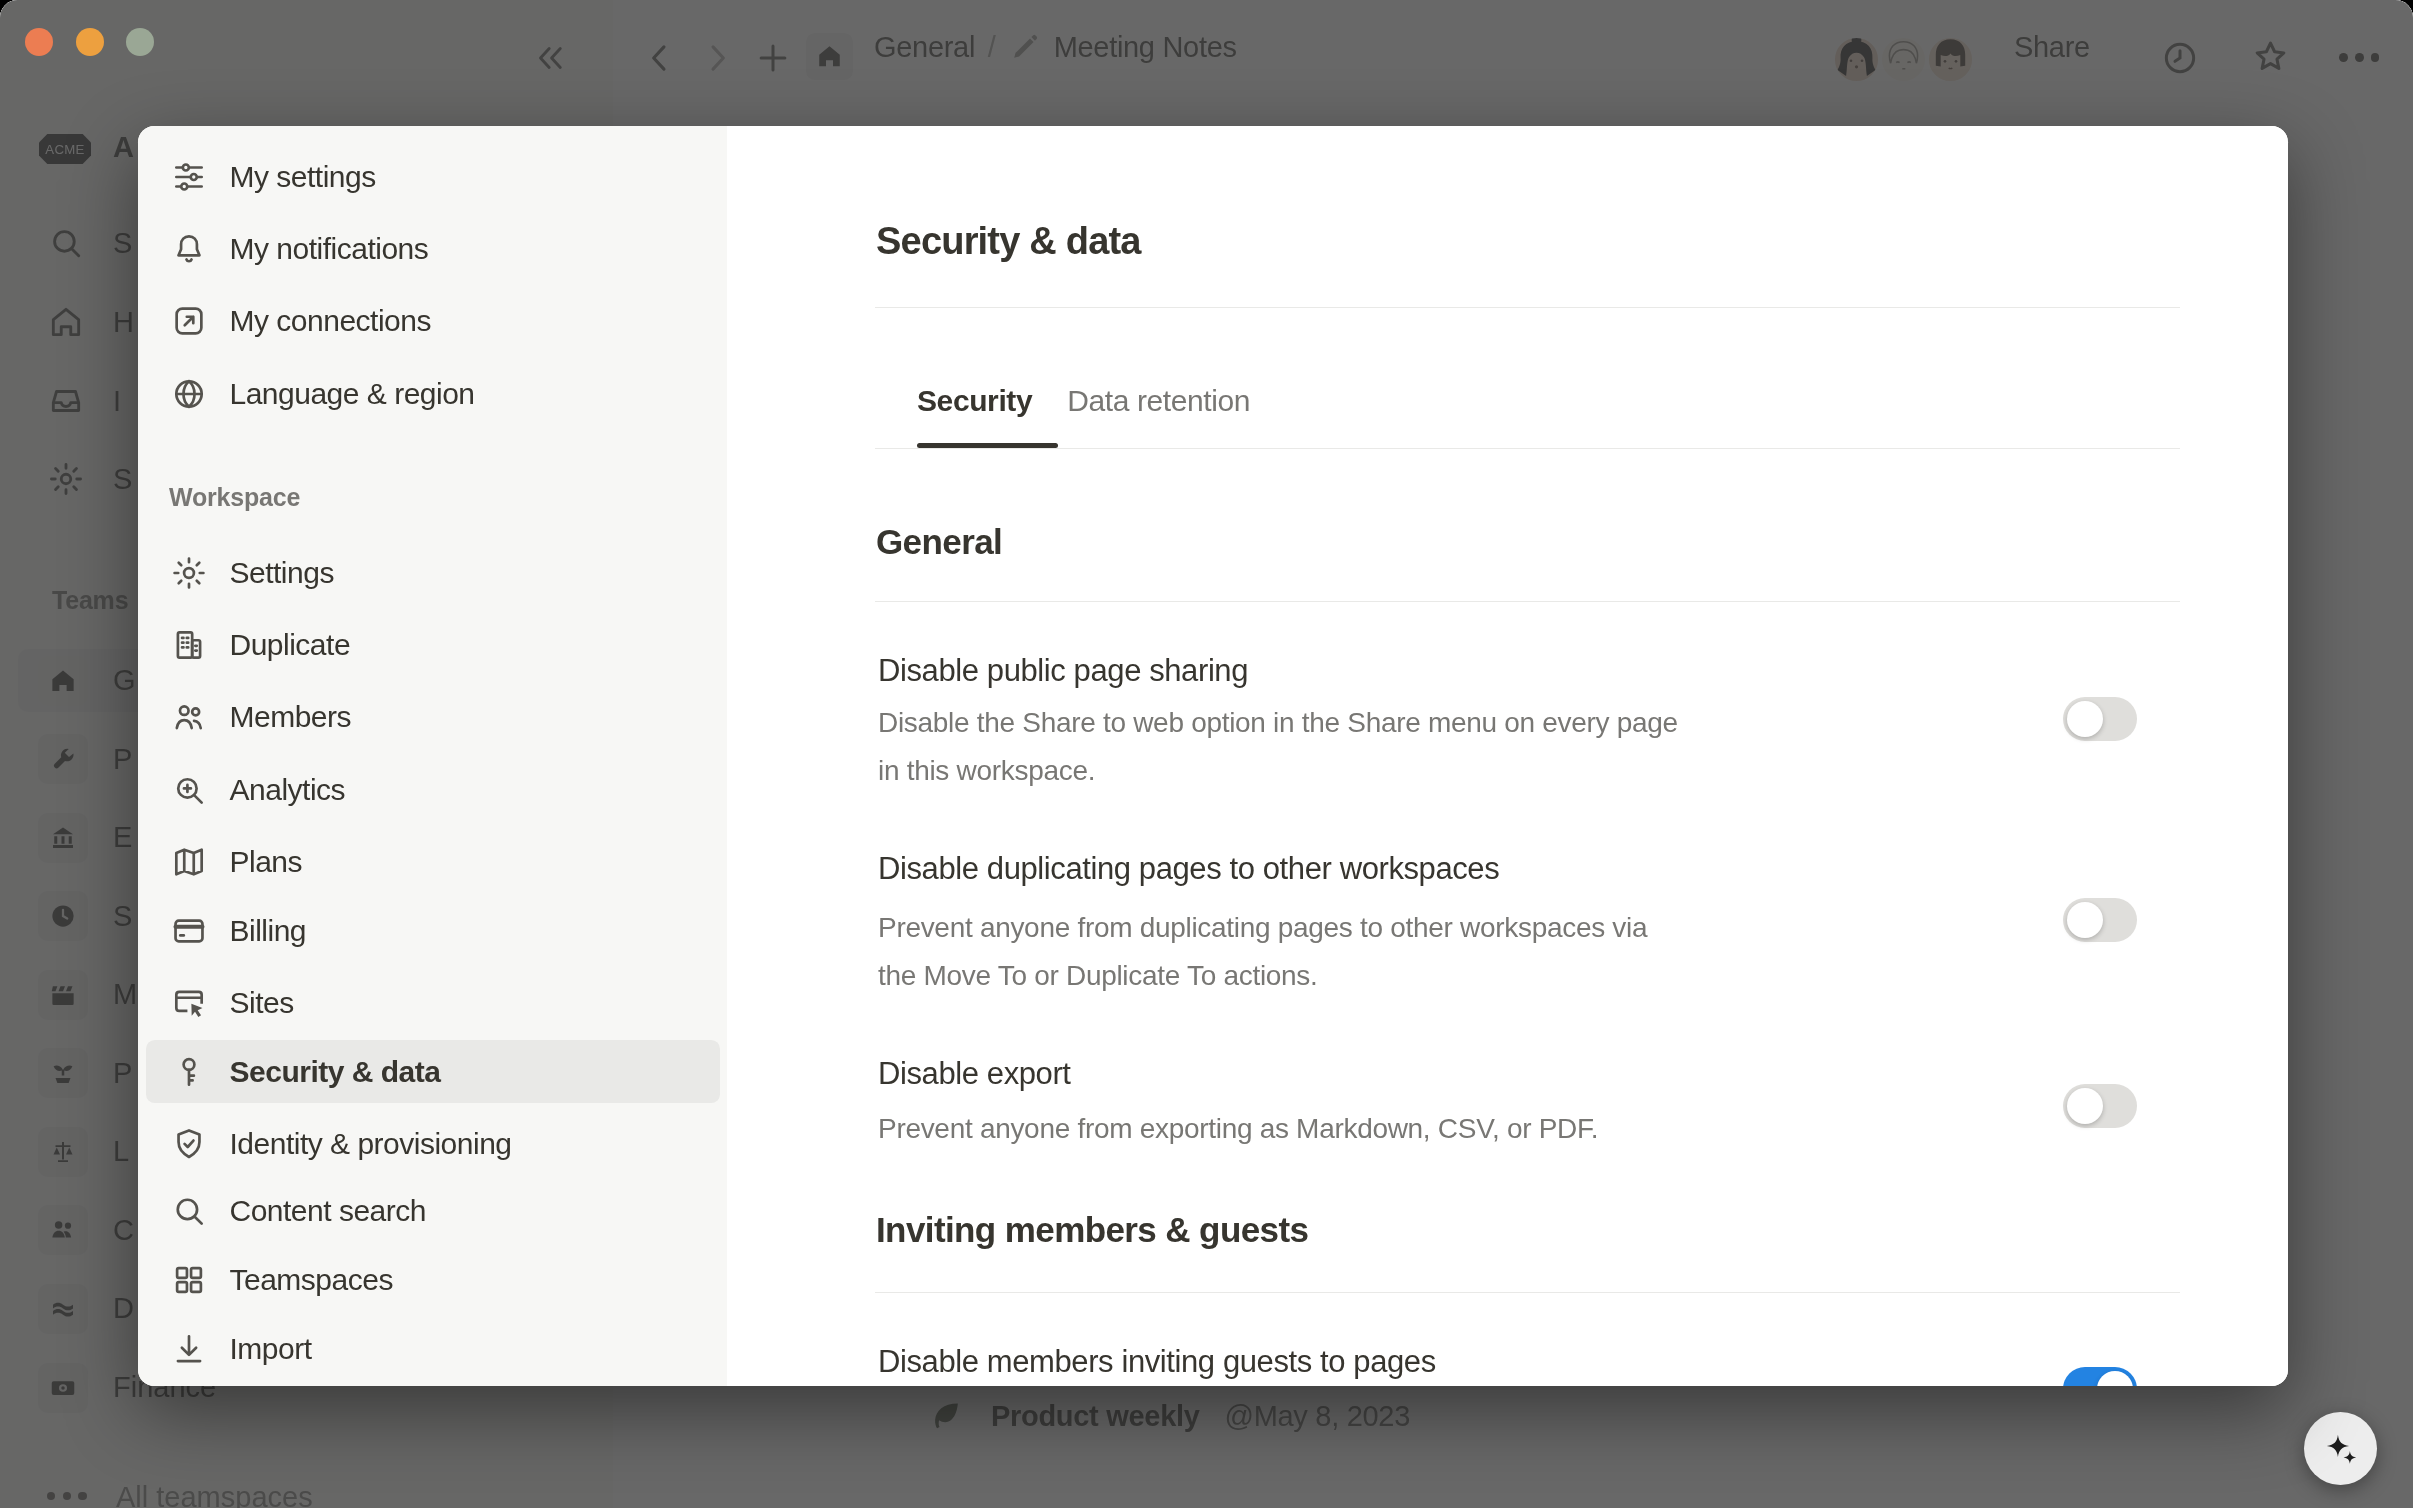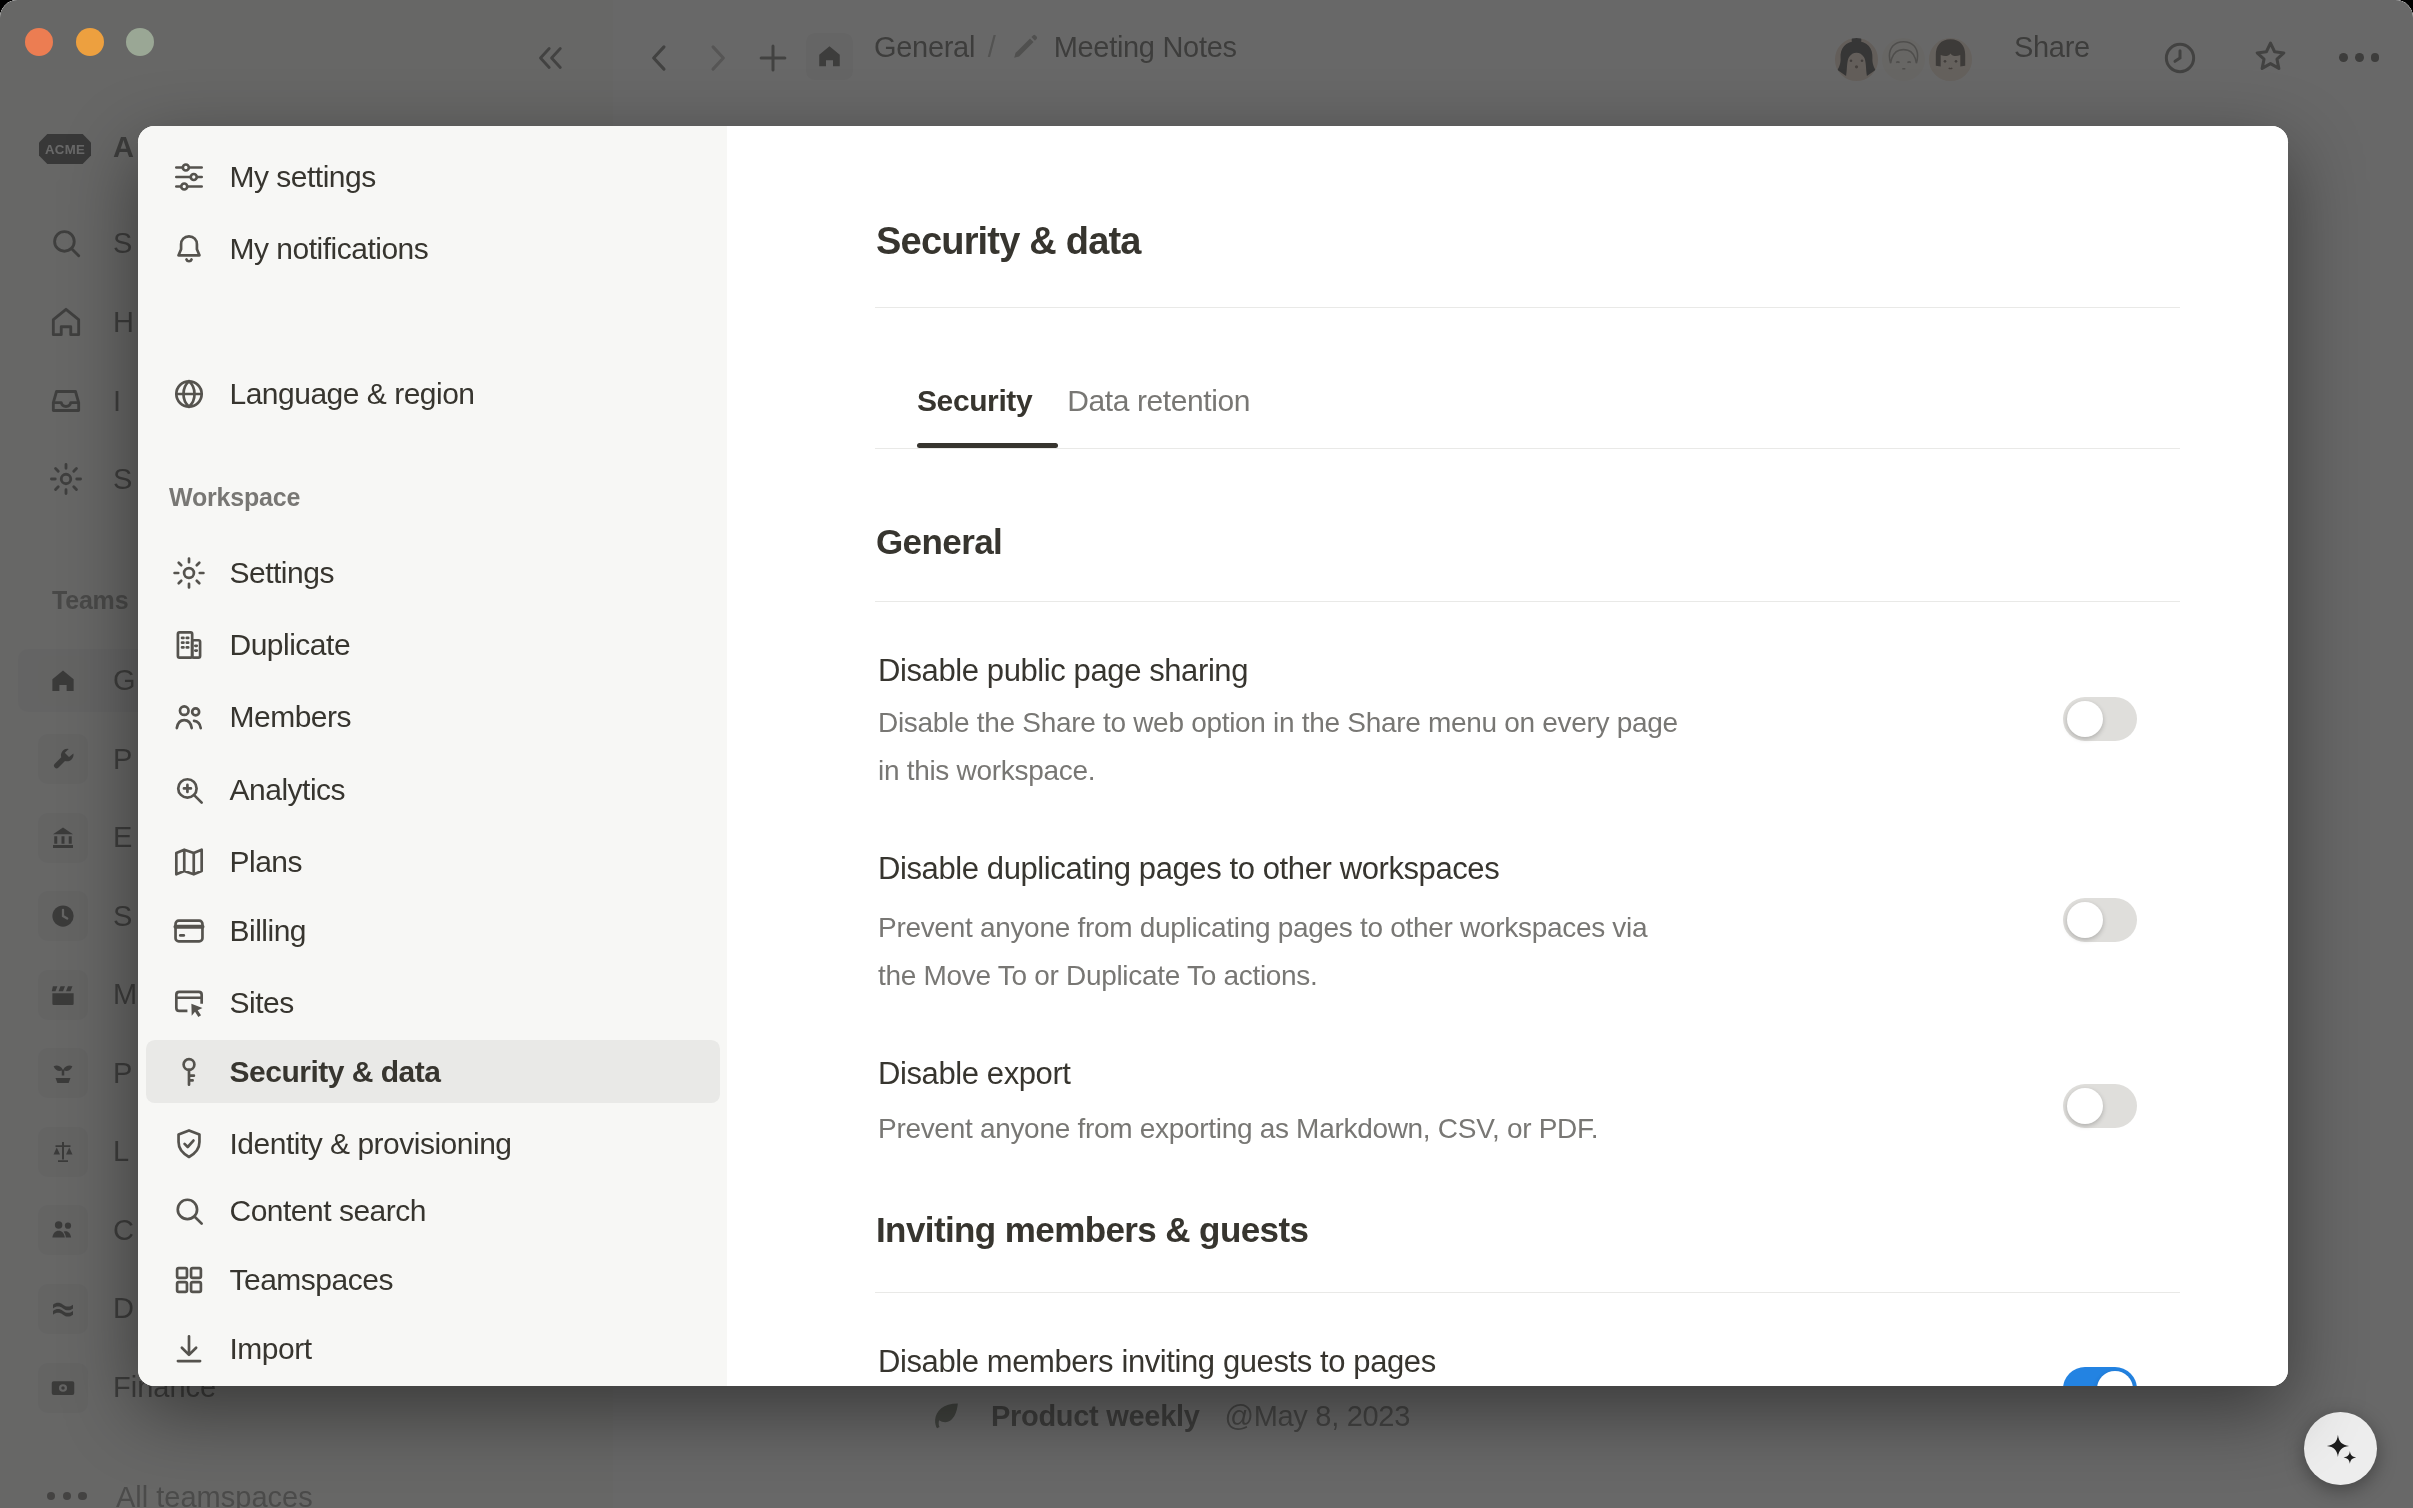--- a/index.html
+++ b/index.html
@@ -21,21 +21,21 @@
     display:flex;align-items:center;justify-content:center;color:#37352f;}
   .home-chip svg{width:29px;height:29px;}
   .avatars{position:absolute;left:1832px;top:35px;height:49px;}
   .avatar{position:absolute;top:0;width:49px;height:49px;}
   .share{position:absolute;left:2014px;top:0;height:94px;display:flex;align-items:center;
     font-size:29px;color:#37352f;letter-spacing:-0.3px;}
   .dots3{position:absolute;left:2339px;top:53px;display:flex;gap:7px;}
   .dots3 i{width:8.8px;height:8.8px;border-radius:50%;background:#37352f;display:block;}
   
   .ws-badge{position:absolute;left:39px;top:134px;width:52px;height:30px;background:#1f1f1f;color:#fff;
-    font-size:13.2px;font-weight:700;letter-spacing:0.3px;display:flex;align-items:center;justify-content:center;
+    font-size:13.2px;font-weight:400;letter-spacing:0.3px;display:flex;align-items:center;justify-content:center;
     clip-path:polygon(16% 0,84% 0,100% 28%,100% 72%,84% 100%,16% 100%,0 72%,0 28%);}
   .ws-name{position:absolute;left:113px;top:128px;font-size:29px;font-weight:700;color:#37352f;line-height:39px;}
   .nav-ic{position:absolute;left:47px;width:38px;height:38px;color:#41403c;}
   .nav-ic svg{width:100%;height:100%;}
   .nav-lb{position:absolute;left:113px;font-size:29px;color:#37352f;line-height:38px;font-weight:500;}
   .teams-h{position:absolute;left:52px;top:586px;font-size:25px;font-weight:600;color:#6f6e6a;letter-spacing:-0.2px;}
   .trow-hl{position:absolute;left:17.6px;top:649px;width:352px;height:63px;border-radius:10px;background:#ededeb;}
   .tile{position:absolute;left:38px;width:50px;height:50px;border-radius:10px;background:#e9e9e7;
     display:flex;align-items:center;justify-content:center;color:#2d2c29;}
   .tile svg{width:30px;height:30px;}
@@ -367,20 +367,27 @@
             </svg></span>
         <span class="lbl">My settings</span>
       </div>
       <div class="mi" style="top:91px">
         <span class="si"><svg viewBox="0 0 24 24" fill="none" stroke="currentColor" stroke-width="1.7" stroke-linecap="round" stroke-linejoin="round">
               <path d="M12 4c-3 0-5 2.2-5 5v3.2L5.4 16h13.2L17 12.2V9c0-2.8-2-5-5-5Z"></path>
               <path d="M10.4 18.6a1.7 1.7 0 0 0 3.2 0"></path>
             </svg></span>
         <span class="lbl">My notifications</span>
       </div>
+      <div class="mi" style="top:163px">
+        <span class="si"><svg viewBox="0 0 24 24" fill="none" stroke="currentColor" stroke-width="1.7" stroke-linecap="round" stroke-linejoin="round">
+              <rect x="4.2" y="4.2" width="15.6" height="15.6" rx="3.6"></rect>
+              <path d="M9.3 14.7 14.7 9.3M10.6 9.3h4.1v4.1"></path>
+            </svg></span>
+        <span class="lbl">My connections</span>
+      </div>
       <div class="mi" style="top:236px">
         <span class="si"><svg viewBox="0 0 24 24" fill="none" stroke="currentColor" stroke-width="1.7" stroke-linecap="round">
               <circle cx="12" cy="12" r="8"></circle>
               <path d="M4 12h16M12 4c2.4 2.1 3.5 4.9 3.5 8s-1.1 5.9-3.5 8c-2.4-2.1-3.5-4.9-3.5-8S9.6 6.1 12 4Z"></path>
             </svg></span>
         <span class="lbl">Language &amp; region</span>
       </div>
 
       <div class="ws-header">Workspace</div>
 

